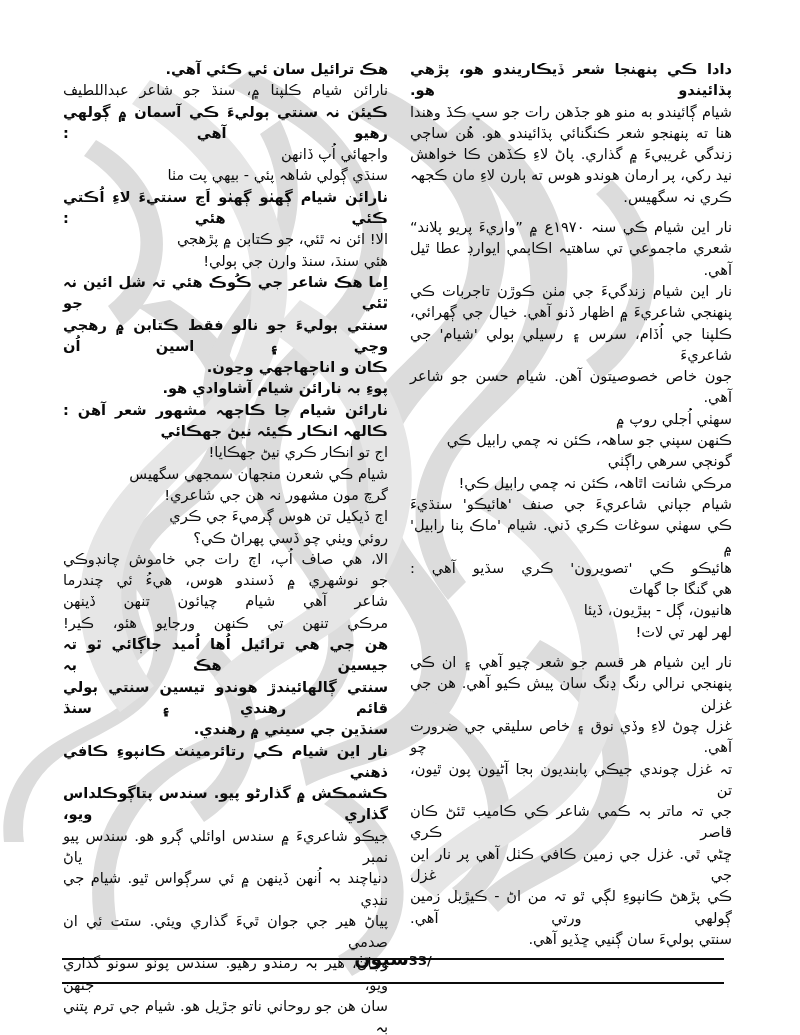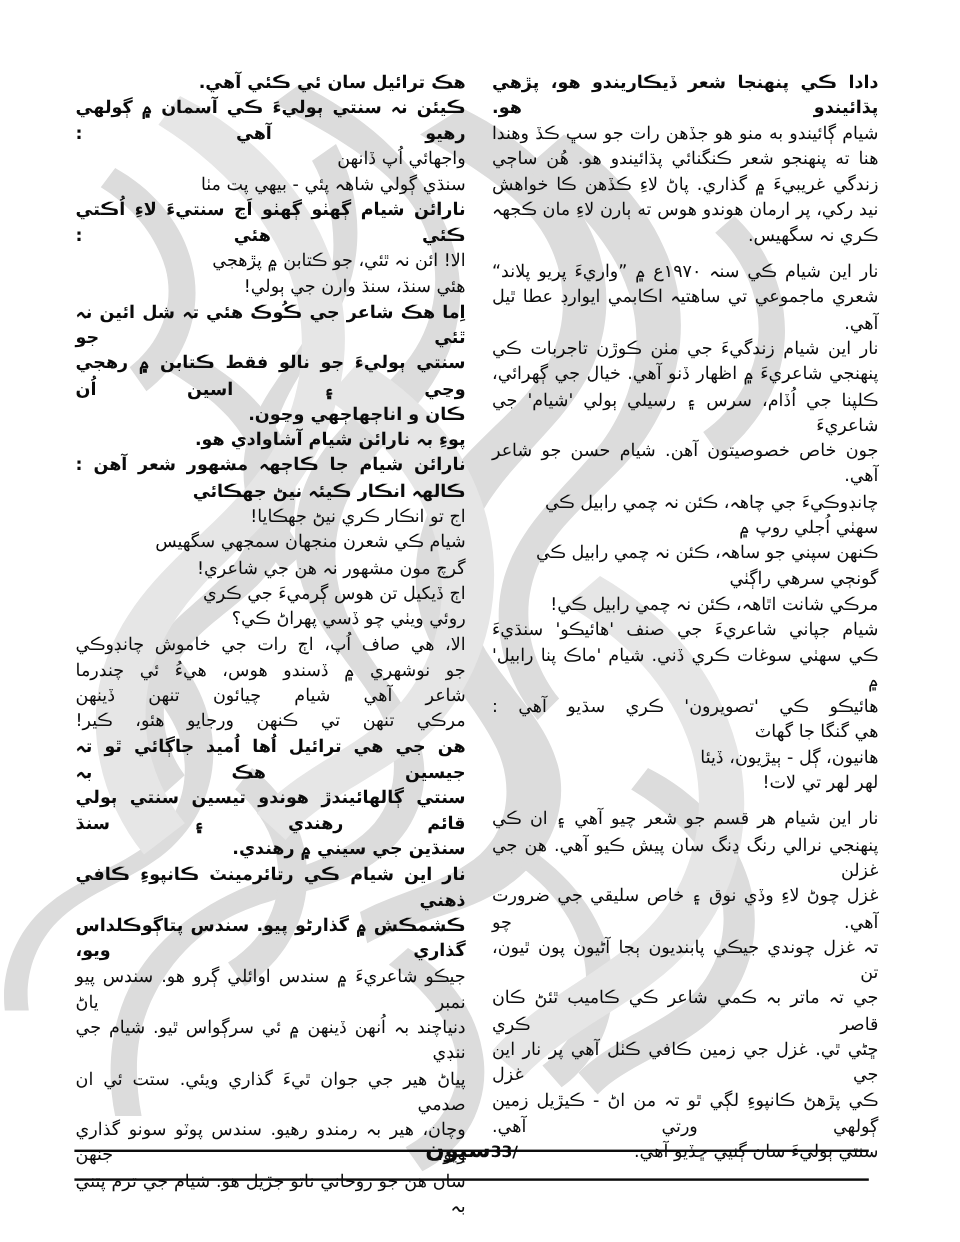--- a/index.html
+++ b/index.html
@@ -175,21 +175,20 @@
         <div class="ln justify">زندگي غريبيءَ ۾ گذاري. پاڻ لاءِ ڪڏهن ڪا خواهش</div>
         <div class="ln justify">نيد رکي، پر ارمان هوندو هوس ته ٻارن لاءِ مان ڪجهہ</div>
         <div class="ln">ڪري نہ سگهيس.</div>
         <div class="ln spacer"></div>
         <div class="ln justify">نار اين شيام ڪي سنہ ١٩٧٠ع ۾ ”واريءَ پريو پلاند“</div>
         <div class="ln justify">شعري ماجموعي تي ساهتيہ اڪابمي ايوارڊ عطا ٿيل آهي.</div>
         <div class="ln justify">نار اين شيام زندگيءَ جي مٺن ڪوڙن تاجربات ڪي</div>
         <div class="ln justify">پنهنجي شاعريءَ ۾ اظهار ڏنو آهي. خيال جي ڳهرائي،</div>
         <div class="ln justify">ڪلپنا جي اُڏام، سرس ۽ رسيلي ٻولي 'شيام' جي شاعريءَ</div>
         <div class="ln justify">جون خاص خصوصيتون آهن. شيام حسن جو شاعر آهي.</div>
-        <div class="ln center">چانڊوڪيءَ جي چاهہ، ڪئن نہ چمي رابيل ڪي</div>
         <div class="ln center">سهٺي اُجلي روپ ۾</div>
         <div class="ln center">ڪنهن سپني جو ساهہ، ڪئن نہ چمي رابيل ڪي</div>
         <div class="ln center">گونڄي سرهي راڳٺي</div>
         <div class="ln center">مرڪي شانت اٿاهہ، ڪئن نہ چمي رابيل ڪي!</div>
         <div class="ln justify">شيام جپاني شاعريءَ جي صنف 'هائيڪو' سنڌيءَ</div>
         <div class="ln justify">ڪي سهٺي سوغات ڪري ڏني. شيام 'ماڪ پنا رابيل' ۾</div>
         <div class="ln justify">هائيڪو ڪي 'تصويرون' ڪري سڌيو آهي :</div>
         <div class="ln center">هي گنگا جا گھاٽ</div>
         <div class="ln center">هانيون، ڳل - ٻيڙيون، ڏيئا</div>
         <div class="ln center">لهر لهر تي لات!</div>
@@ -198,20 +197,21 @@
         <div class="ln justify">پنهنجي نرالي رنگ ڍنگ سان پيش ڪيو آهي. هن جي غزلن</div>
         <div class="ln justify">غزل چوڻ لاءِ وڏي نوق ۽ خاص سليقي جي ضرورت آهي. چو</div>
         <div class="ln justify">تہ غزل چوندي جيڪي پابنديون ٻجا آڻيون پون ٿيون، تن</div>
         <div class="ln justify">جي تہ ماتر بہ ڪمي شاعر ڪي ڪاميب ٿئڻ ڪان قاصر ڪري</div>
         <div class="ln justify">ڇڻي ٿي. غزل جي زمين ڪافي ڪٺل آهي پر نار اين جي غزل</div>
         <div class="ln justify">ڪي پڙهڻ ڪانپوءِ لڳي ٿو تہ من اڻ - ڪيڙيل زمين ڳولهي ورتي آهي.</div>
         <div class="ln">سنتي ٻوليءَ سان ڳنيي ڇڏيو آهي.</div>
       </div>
     <div class="column" id="col-left">
         <div class="ln bold center">هڪ ترائيل سان ئي ڪئي آهي.</div>
+        <div class="ln justify">نارائن شيام ڪلپنا ۾، سنڌ جو شاعر عبداللطيف</div>
         <div class="ln bold justify">ڪيئن نہ سنتي ٻوليءَ ڪي آسمان ۾ ڳولهي رهيو آهي :</div>
         <div class="ln center">واجهائي اُپ ڏانهن</div>
         <div class="ln center">سنڌي ڳولي شاهہ پئي - بيهي پت مٺا</div>
         <div class="ln bold justify">نارائن شيام ڳهٺو ڳهٺو اَڃ سنتيءَ لاءِ اُڪتي ڪئي هئي :</div>
         <div class="ln center">الا! ائن نہ ٿئي، جو ڪتابن ۾ پڙهجي</div>
         <div class="ln center">هئي سنڌ، سنڌ وارن جي ٻولي!</div>
         <div class="ln bold justify">اِما هڪ شاعر جي ڪُوڪ هئي تہ شل ائين نہ ٿئي جو</div>
         <div class="ln bold justify">سنتي ٻوليءَ جو نالو فقط ڪتابن ۾ رهجي وڃي ۽ اسين اُن</div>
         <div class="ln bold">ڪان و اناڄهاڄهي وڃون.</div>
         <div class="ln bold center">پوءِ بہ نارائن شيام آشاوادي هو.</div>

